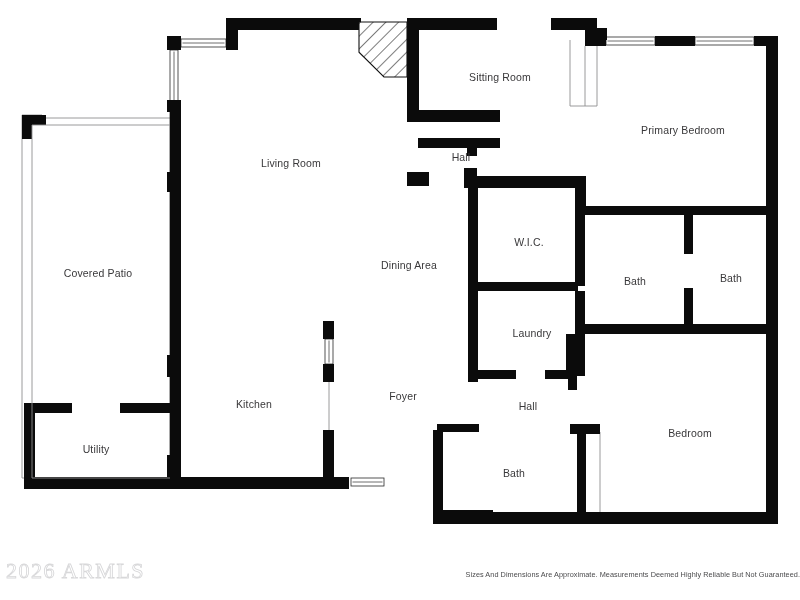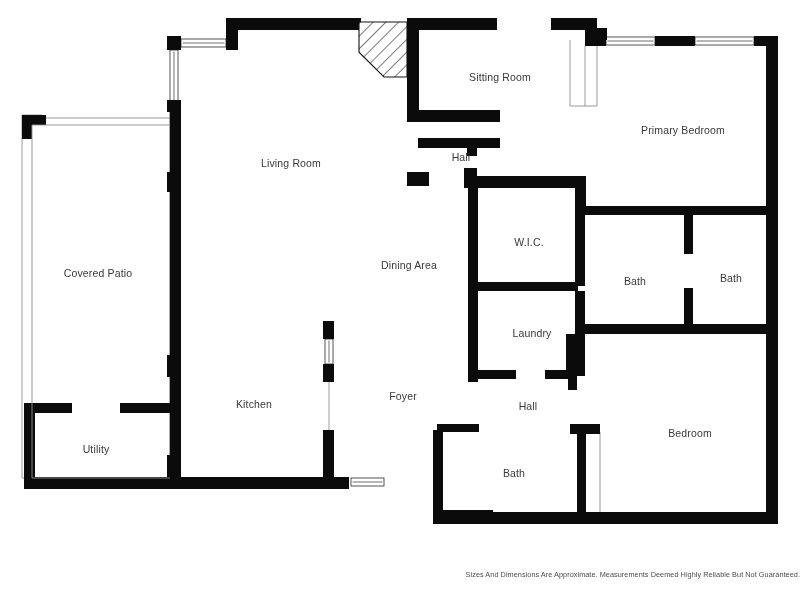--- a/index.html
+++ b/index.html
@@ -224,14 +224,15 @@
         <text x="403" y="397" class="room-label">Foyer</text>
         <text x="528" y="407" class="room-label">Hall</text>
         <text x="514" y="474" class="room-label">Bath</text>
         <text x="690" y="434" class="room-label">Bedroom</text>
         <text x="96" y="450" class="room-label">Utility</text>
       </g>
   </svg>
 
   <div class="disclaimer">Sizes And Dimensions Are Approximate. Measurements Deemed Highly Reliable But Not Guaranteed.</div>
 
+  <div class="watermark">2026 ARMLS</div>
 
 </div>
 
 </body></html>

